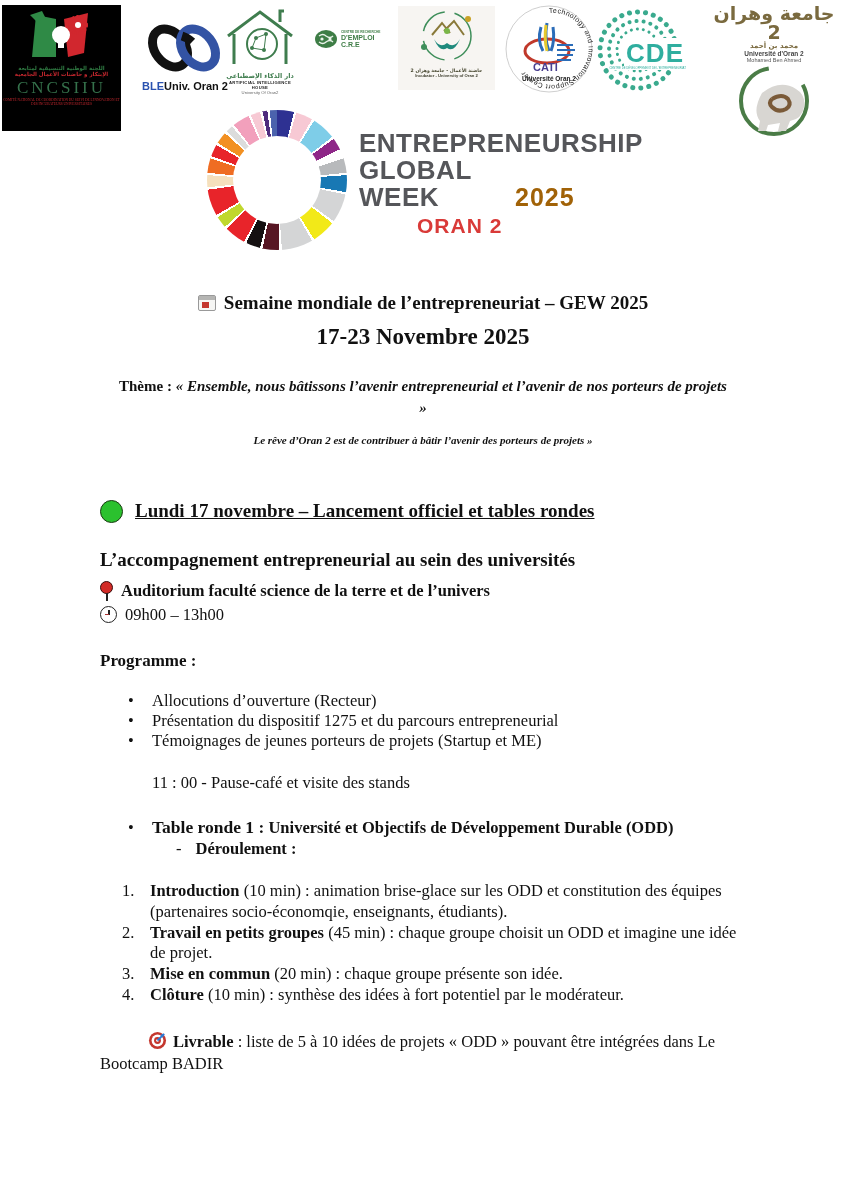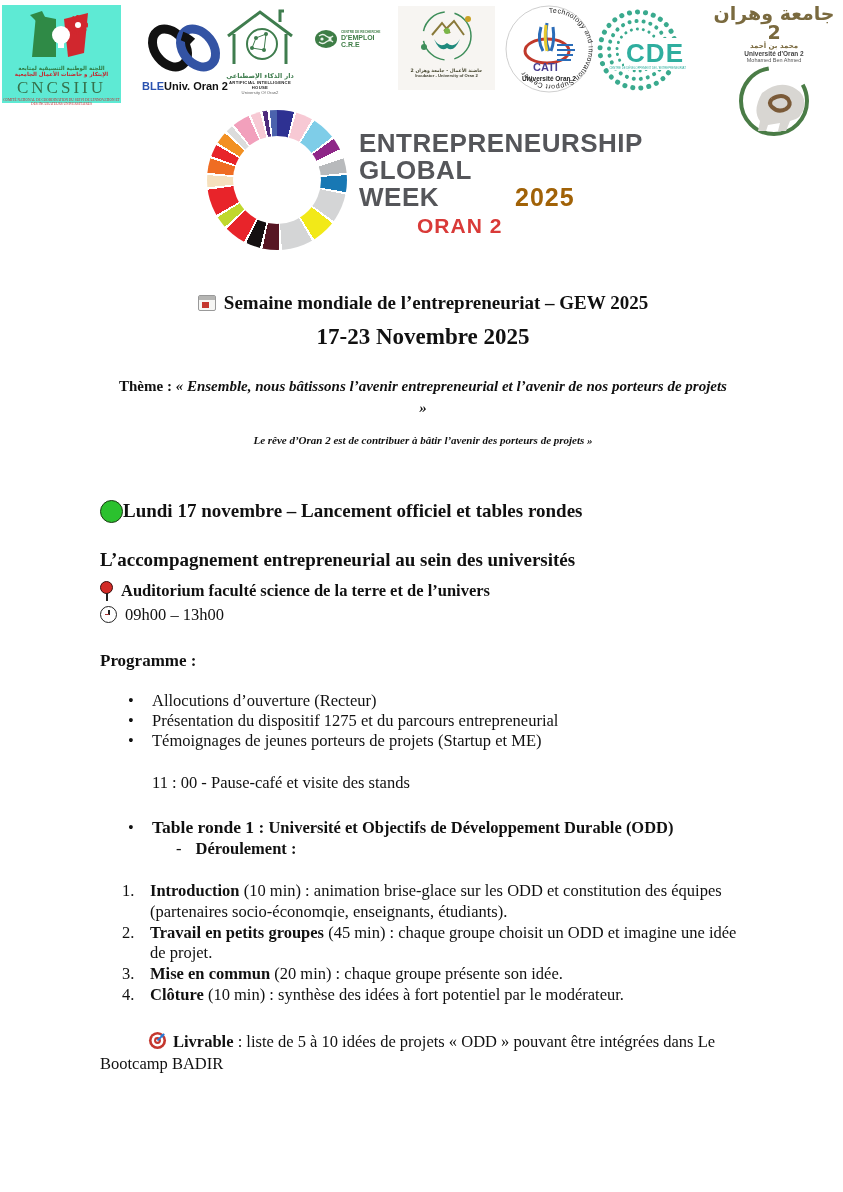--- a/index.html
+++ b/index.html
@@ -7,21 +7,21 @@
   #page {
     position:relative; width:843px; height:1192px; margin:0 auto;
     background:#ffffff; overflow:hidden;
     font-family:"Liberation Serif","DejaVu Serif",serif; color:#111;
   }
   .sans { font-family:"Liberation Sans","DejaVu Sans",sans-serif; }
   .ar { font-family:"DejaVu Sans",sans-serif; direction:rtl; }
 
   
   .hlogo { position:absolute; text-align:center; }
-  #logo-cncsiiu { left:2px; top:5px; width:119px; height:98px; background:#5eead4; padding-top:4px; }
+  #logo-cncsiiu { left:2px; top:5px; width:119px; height:126px; background:#000000; padding-top:4px; }
   #logo-cncsiiu .arline1 { font-size:5.5px; color:#2f7a42; font-weight:bold; }
   #logo-cncsiiu .arline2 { font-size:5.5px; color:#c4272e; font-weight:bold; }
   #logo-cncsiiu .acro { font-size:17px; letter-spacing:3px; color:#35714b; margin-top:1px; }
   #logo-cncsiiu .tiny { font-size:3.5px; color:#c4272e; line-height:1.2; }
 
   #logo-ble { left:128px; top:22px; width:114px; }
   #logo-ble .lbl { font-size:11px; font-weight:bold; margin-top:2px; }
   #logo-ble .b { color:#2a52b0; } #logo-ble .k { color:#111; }
 
   #logo-aihouse { left:221px; top:6px; width:78px; }
@@ -64,21 +64,21 @@
 
   
   #doc { position:absolute; left:100px; top:292px; width:646px; }
   .center { text-align:center; }
   .title-line { font-size:19px; font-weight:bold; }
   .date-line { font-size:23px; font-weight:bold; margin-top:10px; }
   .theme { font-size:15px; font-weight:bold; margin-top:26px; line-height:1.45; }
   .theme .it { font-style:italic; }
   .theme2 { font-size:11px; font-weight:bold; font-style:italic; margin-top:14px; }
 
-  .day-head { display:flex; align-items:center; margin-top:54px; font-size:19px; font-weight:bold; }
+  .day-head { display:flex; align-items:center; gap:12px; margin-top:54px; font-size:19px; font-weight:bold;text-decoration:underline; }
   .dot-green { width:23px; height:23px; border-radius:50%; background:#2bc12e; border:1.5px solid #1a3a12; flex:0 0 auto; }
   .sub-head { font-size:19px; font-weight:bold; margin-top:26px; }
 
   .loc-line, .time-line { font-size:16.5px; margin-top:4px; display:flex; align-items:center; gap:8px; }
   .loc-line { margin-top:10px;font-weight:bold; }
 
   .prog-label { font-size:17px; font-weight:bold; margin-top:26px; }
 
   ul.bullets { list-style:none; margin-top:20px; }
   ul.bullets li { position:relative; padding-left:52px; font-size:16.5px; line-height:1.22; }

